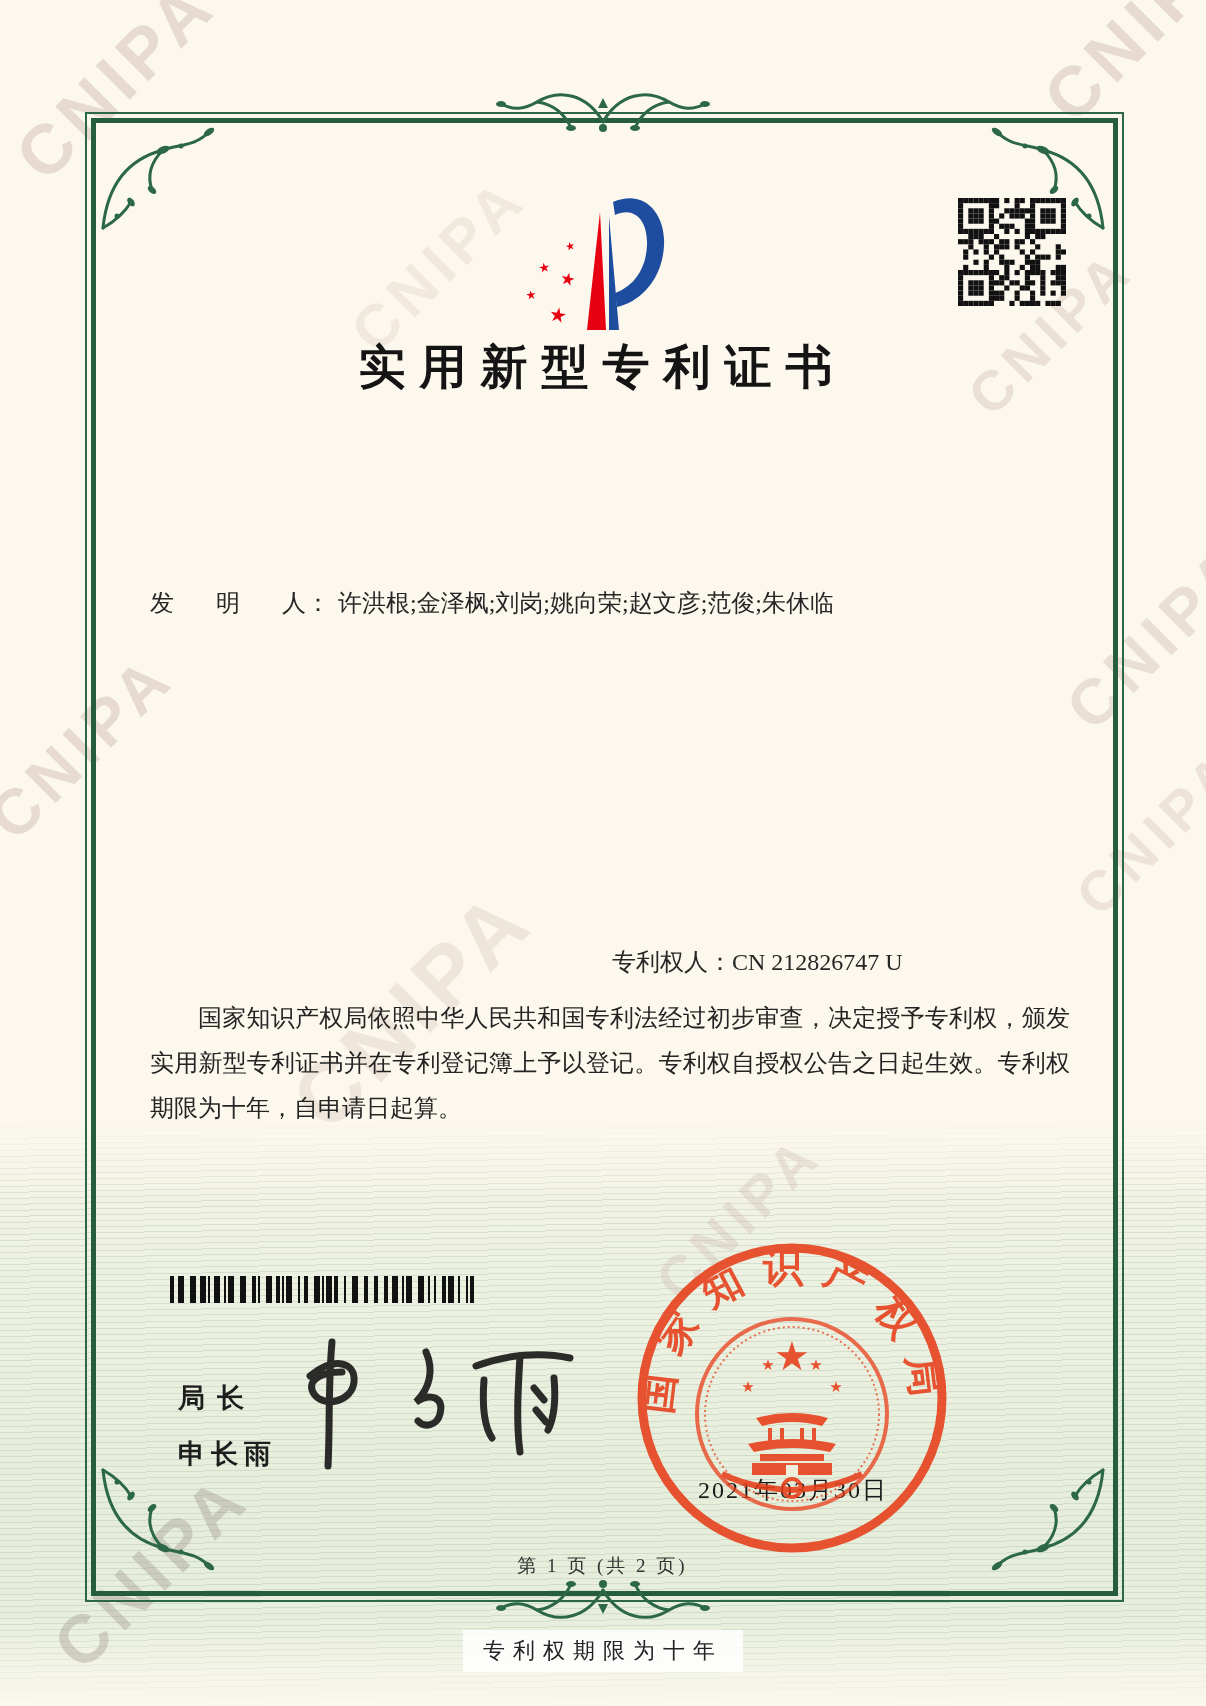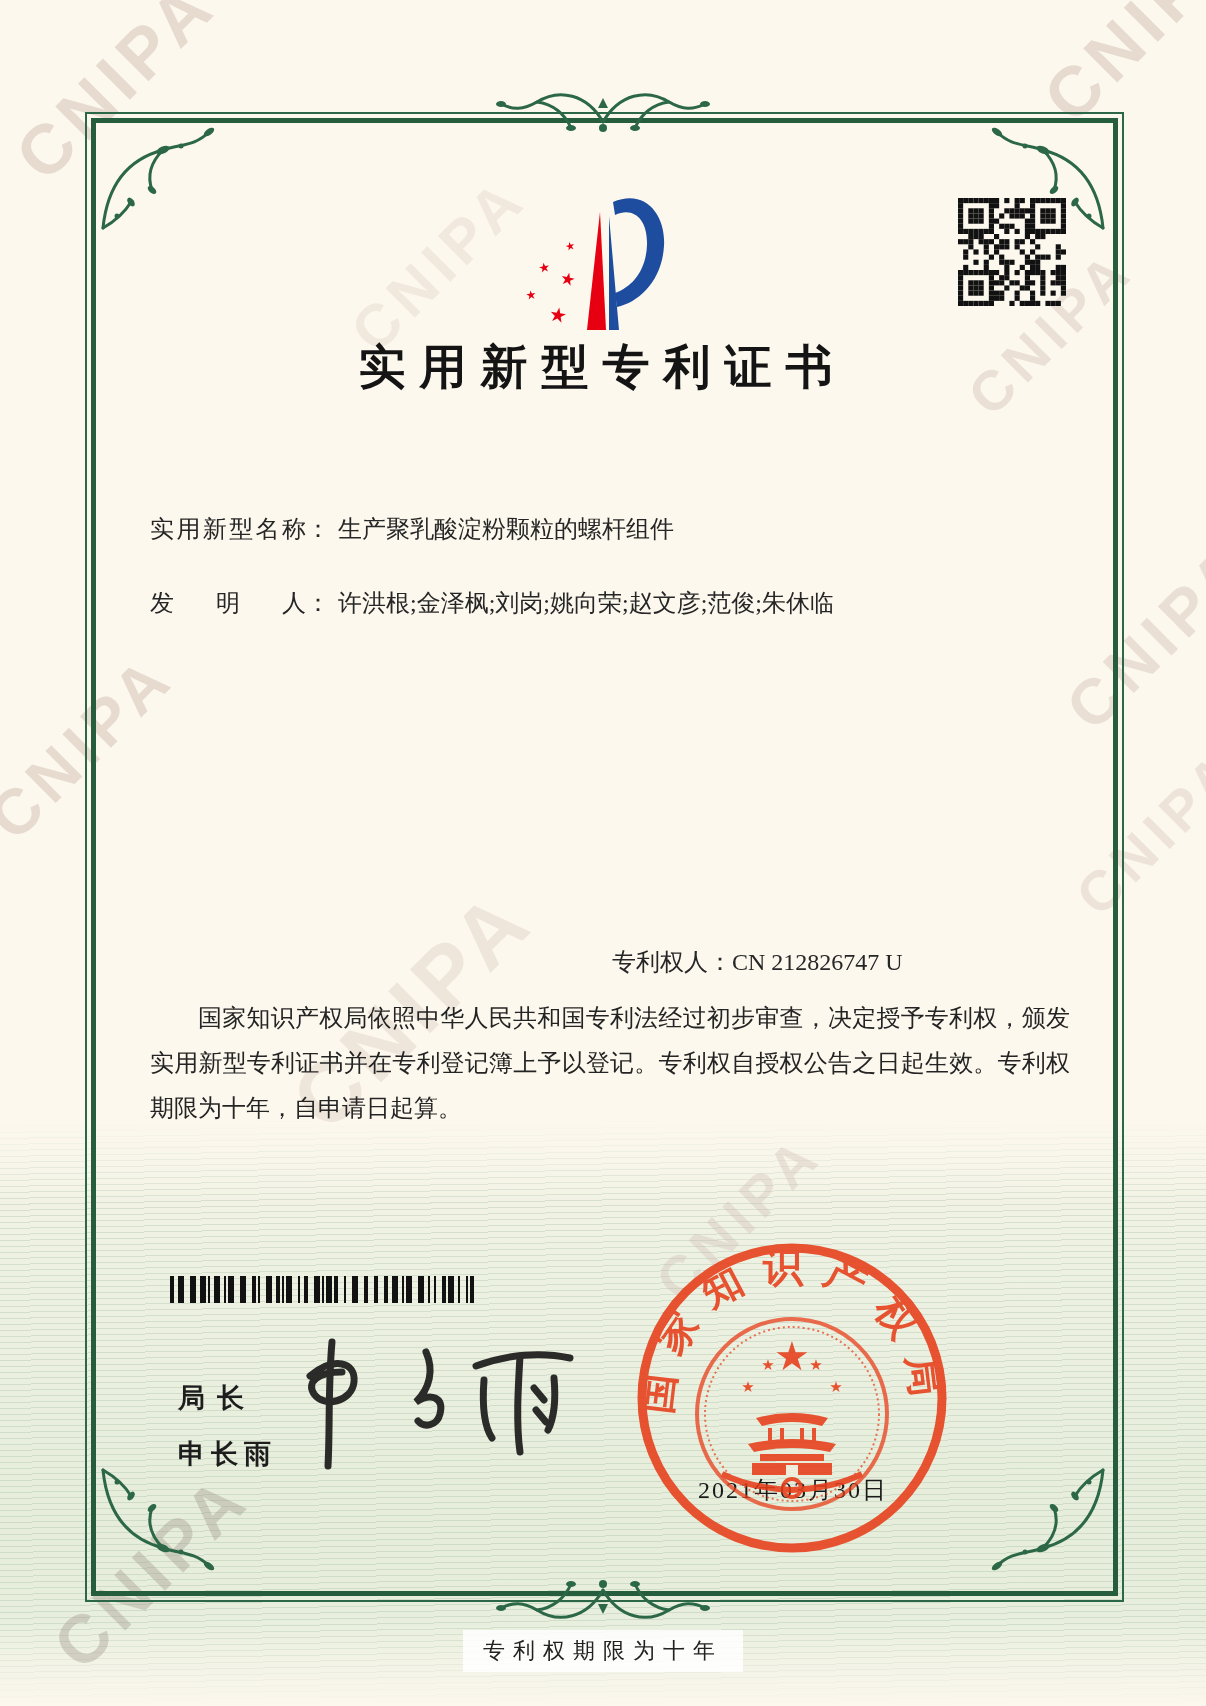--- a/index.html
+++ b/index.html
@@ -430,23 +430,20 @@
         <rect x="20" y="14" width="1" height="1"></rect>
         <rect x="20" y="15" width="1" height="1"></rect>
         <rect x="20" y="16" width="1" height="1"></rect>
         <rect x="20" y="17" width="1" height="1"></rect>
         <rect x="20" y="18" width="1" height="1"></rect>
       </g>
     </svg>
 
   <div class="abs title">实用新型专利证书</div>
 
-  <div class="abs row r1">
-    <span class="lbl">实用新型名称</span><span class="colon">：</span><span>生产聚乳酸淀粉颗粒的螺杆组件</span>
-  </div>
   <div class="abs row r2">
     <span class="lbl">发明人</span><span class="colon">：</span><span>许洪根;金泽枫;刘岗;姚向荣;赵文彦;范俊;朱休临</span>
   </div>
 
   <div class="abs grant-no">
     <span>专利权人：</span><span>CN 212826747 U</span>
   </div>
 
   <div class="abs paras">
     <p>国家知识产权局依照中华人民共和国专利法经过初步审查，决定授予专利权，颁发实用新型专利证书并在专利登记簿上予以登记。专利权自授权公告之日起生效。专利权期限为十年，自申请日起算。</p>
@@ -537,18 +534,19 @@
         <path d="M118,208 Q162,198 206,208 L200,216 Q162,208 124,216 Z" fill="#e73c17"></path>
         <rect x="130" y="218" width="64" height="7" fill="#e73c17"></rect>
         <rect x="122" y="227" width="80" height="12" fill="#e73c17"></rect>
         <rect x="156" y="229" width="12" height="10" fill="#f2eedd"></rect>
         <circle cx="162" cy="252" r="9" fill="none" stroke="#e73c17" stroke-width="4"></circle>
         <path d="M92,238 Q120,252 162,254 Q204,252 232,238" fill="none" stroke="#e73c17" stroke-width="6"></path>
       </g>
     </g>
   </svg>
 
+  <div class="abs page-footer">第 1 页 (共 2 页)</div>
 
   <div class="abs note">
     <span>专利权期限为十年</span>
   </div>
 
 </div>
 
 </body></html>

